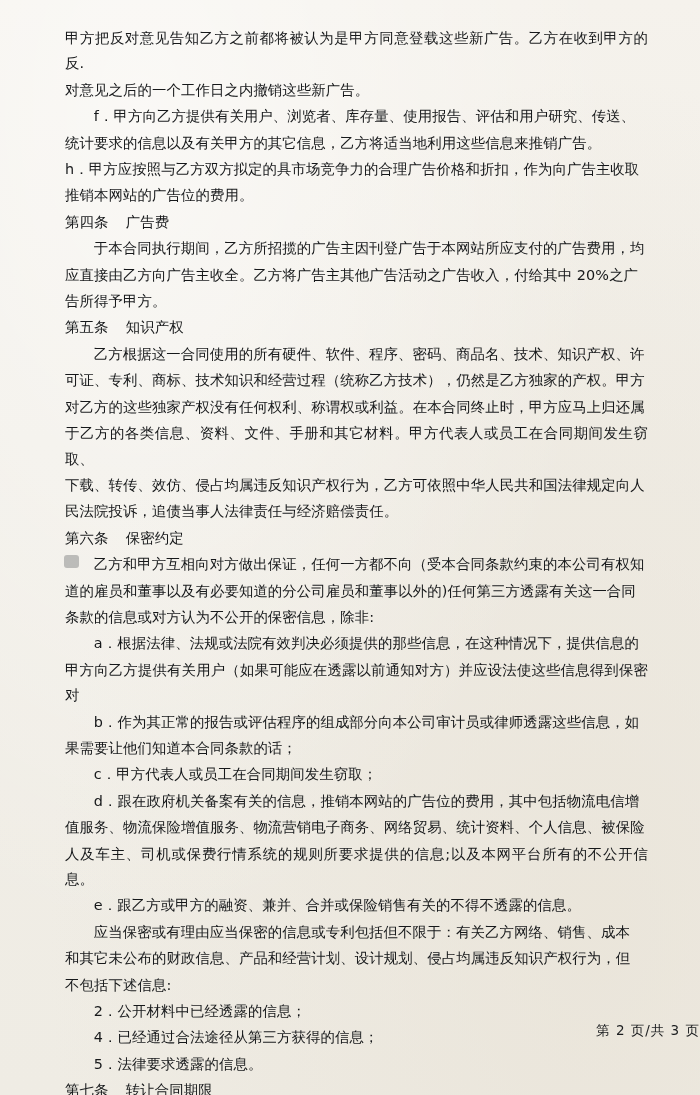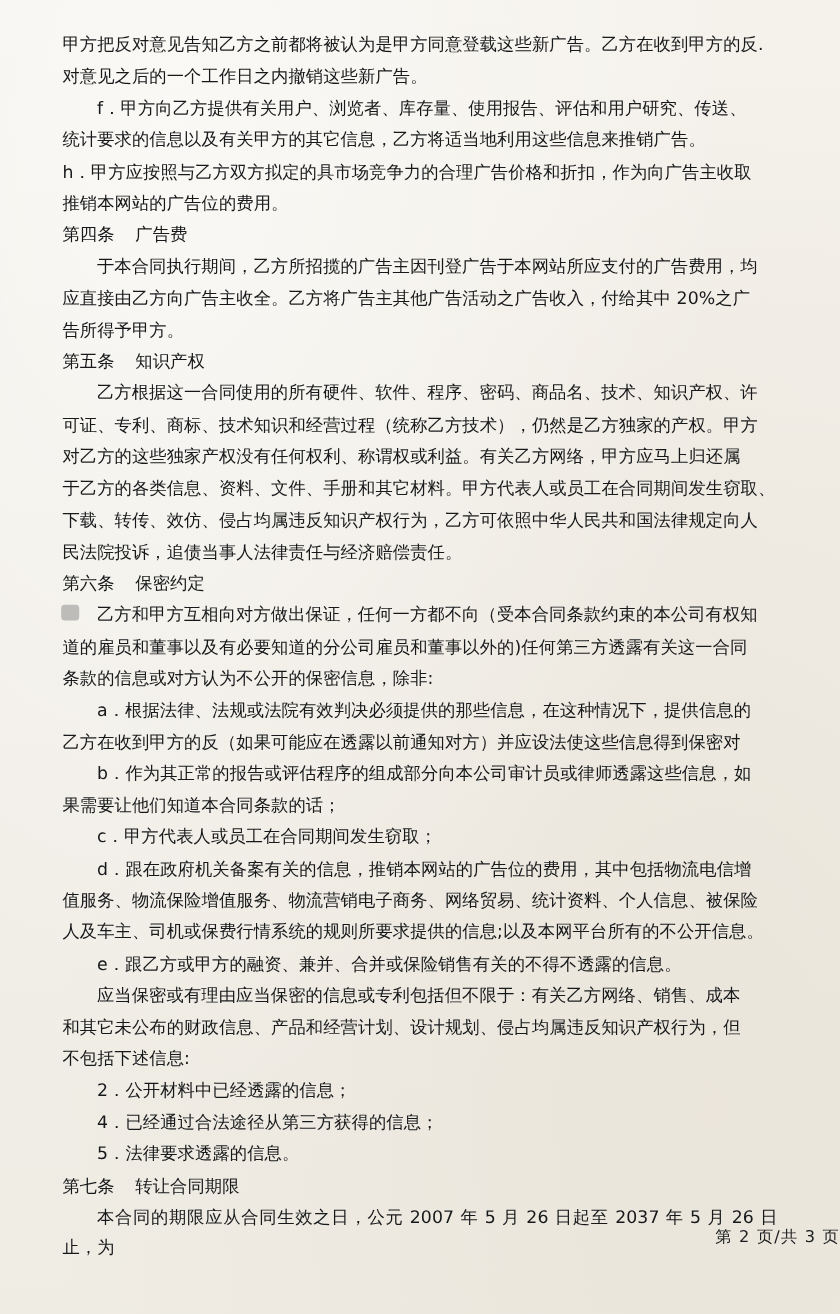--- a/index.html
+++ b/index.html
@@ -24,21 +24,21 @@
       radial-gradient(ellipse at 85% 85%, rgba(232,226,214,0.7) 0%, rgba(255,255,255,0) 65%),
       linear-gradient(180deg, #f5f2ec 0%, #f1eee7 40%, #efece4 100%);
   }
   .content {
     position: absolute;
     left: 52px;
     top: 26px;
     width: 596px;
   }
   p {
-    margin: 0 0 1px 0;
+    margin: 0 0 1px 13px;
     font-size: 14.4px;
     line-height: 25.4px;
     text-align: justify;
     text-justify: inter-ideograph;
     letter-spacing: 0.1px;
   }
   .indent2 { text-indent: 2em; }
   .noindent { text-indent: 0; }
   .heading {
     text-indent: 0;
@@ -93,34 +93,34 @@
     <p class="indent2">于本合同执行期间，乙方所招揽的广告主因刊登广告于本网站所应支付的广告费用，均</p>
     <p class="noindent">应直接由乙方向广告主收全。乙方将广告主其他广告活动之广告收入，付给其中 20%之广</p>
     <p class="noindent">告所得予甲方。</p>
 
     <p class="heading">
       <span class="num">第五条</span><span>知识产权</span>
     </p>
 
     <p class="indent2">乙方根据这一合同使用的所有硬件、软件、程序、密码、商品名、技术、知识产权、许</p>
     <p class="noindent">可证、专利、商标、技术知识和经营过程（统称乙方技术），仍然是乙方独家的产权。甲方</p>
-    <p class="noindent">对乙方的这些独家产权没有任何权利、称谓权或利益。有关乙方网络，甲方应马上归还属</p>
+    <p class="noindent">对乙方的这些独家产权没有任何权利、称谓权或利益。在本合同终止时，甲方应马上归还属</p>
     <p class="noindent">于乙方的各类信息、资料、文件、手册和其它材料。甲方代表人或员工在合同期间发生窃取、</p>
     <p class="noindent">下载、转传、效仿、侵占均属违反知识产权行为，乙方可依照中华人民共和国法律规定向人</p>
     <p class="noindent">民法院投诉，追债当事人法律责任与经济赔偿责任。</p>
 
     <p class="heading">
       <span class="num">第六条</span><span>保密约定</span>
     </p>
 
     <p class="indent2 smudge">乙方和甲方互相向对方做出保证，任何一方都不向（受本合同条款约束的本公司有权知</p>
     <p class="noindent">道的雇员和董事以及有必要知道的分公司雇员和董事以外的)任何第三方透露有关这一合同</p>
     <p class="noindent">条款的信息或对方认为不公开的保密信息，除非:</p>
     <p class="indent2">a．根据法律、法规或法院有效判决必须提供的那些信息，在这种情况下，提供信息的</p>
-    <p class="noindent">乙方在收到甲方的反（如果可能应在透露以前通知对方）并应设法使这些信息得到保密对</p>
+    <p class="noindent">甲方向乙方提供有关用户（如果可能应在透露以前通知对方）并应设法使这些信息得到保密对</p>
     <p class="indent2">b．作为其正常的报告或评估程序的组成部分向本公司审计员或律师透露这些信息，如</p>
     <p class="noindent">果需要让他们知道本合同条款的话；</p>
     <p class="indent2">c．甲方代表人或员工在合同期间发生窃取；</p>
     <p class="indent2">d．跟在政府机关备案有关的信息，推销本网站的广告位的费用，其中包括物流电信增</p>
     <p class="noindent">值服务、物流保险增值服务、物流营销电子商务、网络贸易、统计资料、个人信息、被保险</p>
     <p class="noindent">人及车主、司机或保费行情系统的规则所要求提供的信息;以及本网平台所有的不公开信息。</p>
     <p class="indent2">e．跟乙方或甲方的融资、兼并、合并或保险销售有关的不得不透露的信息。</p>
     <p class="indent2">应当保密或有理由应当保密的信息或专利包括但不限于：有关乙方网络、销售、成本</p>
     <p class="noindent">和其它未公布的财政信息、产品和经营计划、设计规划、侵占均属违反知识产权行为，但</p>
     <p class="noindent">不包括下述信息:</p>

